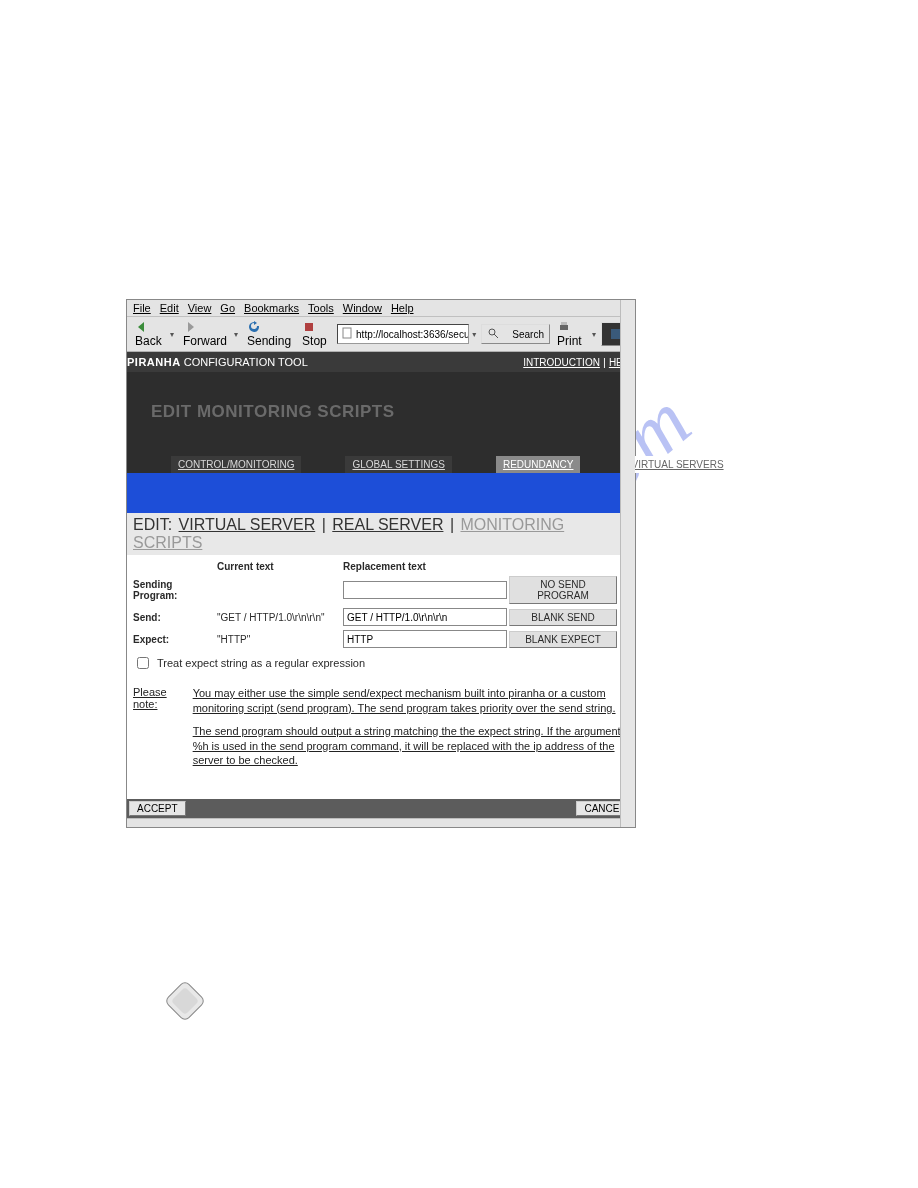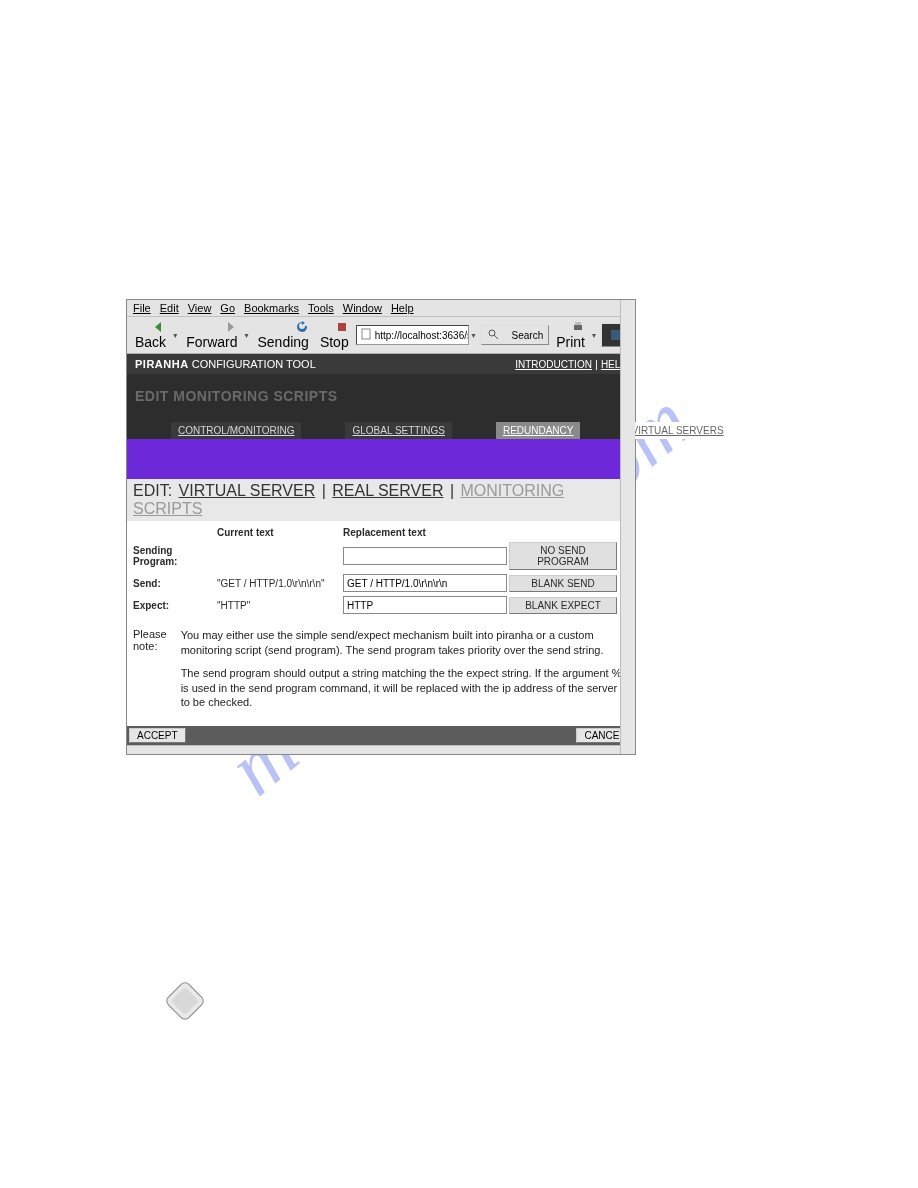--- a/index.html
+++ b/index.html
@@ -9,21 +9,21 @@
     width: 918px;
     height: 1188px;
     position: relative;
   }
   .capture {
     position: absolute;
     left: 126px;
     top: 299px;
     width: 510px;
     border: 1px solid #888;
-    background: #6d28d9;
+    background: #1d4ed8;
     box-sizing: border-box;
     font-size: 10px;
   }
 
   
   .menubar {
     display: flex;
     gap: 9px;
     padding: 2px 6px;
     background: #e4e4e4;
@@ -39,23 +39,23 @@
     display: flex;
     align-items: center;
     padding: 2px 4px;
     background: #e4e4e4;
     border-bottom: 1px solid #b0b0b0;
     gap: 3px;
   }
   .tb-btn {
     display: flex;
     flex-direction: column;
-    align-items: flex-end;
+    align-items: flex-start;
     padding: 1px 4px;
-    font-size: 14px;
+    font-size: 12px;
     color: #000;
     cursor: default;
     min-width: 28px;
   }
   .tb-btn .ic { width: 14px; height: 14px; display:flex; align-items:center; justify-content:center; }
   .drop { width: 6px; display:flex; align-items:center; color:#555; font-size:8px; }
   .urlbar {
     display: flex;
     align-items: center;
     flex: 1;
@@ -79,33 +79,33 @@
   }
   .throbber { width: 18px; height:18px; justify-content:center; background:#333; }
 
   
   .titlebar {
     background: #3a3a3a;
     color: #fff;
     display: flex;
     justify-content: space-between;
     align-items: flex-start;
-    padding: 4px 8px;
+    padding: 4px 0;
     font-size: 11px;
   }
   .titlebar b { font-weight: bold; letter-spacing: 0.5px; }
   .titlebar a { color: #fff; text-decoration: underline; font-size: 10px; }
 
   .subtitle-area {
     background: #2d2d2d;
     padding: 14px 8px 18px;
   }
   .subtitle-area h2 {
-    margin: 0;
-    font-size: 14px;
+    margin: 16px;
+    font-size: 17px;
     color: #6a6a6a;
     font-weight: bold;
     letter-spacing: 0.5px;
   }
 
   
   .tabs {
     display: flex;
     background: #2d2d2d;
   }
@@ -162,25 +162,26 @@
     font-size: 10px;
     text-align:center;
     cursor:default;
   }
 
   .checkrow { margin-top:6px; display:flex; align-items:center; gap:5px; font-size:11px; color:#2a2a2a; }
   .checkrow input { width:12px; height:12px; }
 
   .note-area {
     background:#fff;
-    padding: 10px 6px 8px;
+    padding: 10px 6px 23px;
     display:flex;
-    gap:14px;
+    gap:26px;
     font-size: 11px;
     color:#222;
+    text-decoration:underline;
   }
   .note-label { font-weight: normal; width:46px; }
   .note-body p { margin:0 0 8px 0; line-height:1.35; }
 
   .footer-btns {
     background:#5c5c5c;
     display:flex;
     justify-content:space-between;
     padding:2px;
   }
@@ -375,20 +376,24 @@
       <div>"GET / HTTP/1.0\r\n\r\n"</div>
       <input class="txtin" value="GET / HTTP/1.0\r\n\r\n" style="">
       <div class="formbtn">BLANK SEND</div>
 
       <div class="lbl">Expect:</div>
       <div>"HTTP"</div>
       <input class="txtin" value="HTTP" style="">
       <div class="formbtn">BLANK EXPECT</div>
     </div>
 
+    <div class="checkrow">
+      <input type="checkbox" style="">
+      <span>Treat expect string as a regular expression</span>
+    </div>
   </div>
 
   <div class="note-area">
     <div class="note-label">Please note:</div>
     <div class="note-body">
       <p>You may either use the simple send/expect mechanism built into piranha or a custom monitoring script (send program). The send program takes priority over the send string.</p>
       <p>The send program should output a string matching the the expect string. If the argument %h is used in the send program command, it will be replaced with the ip address of the server to be checked.</p>
     </div>
   </div>
 

